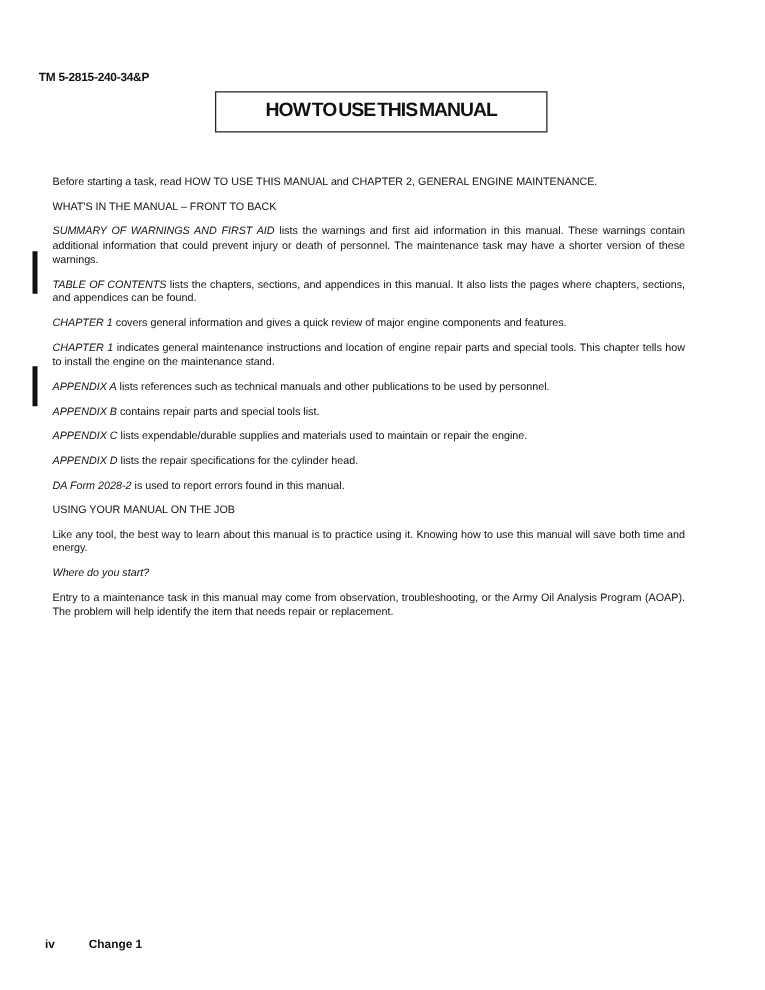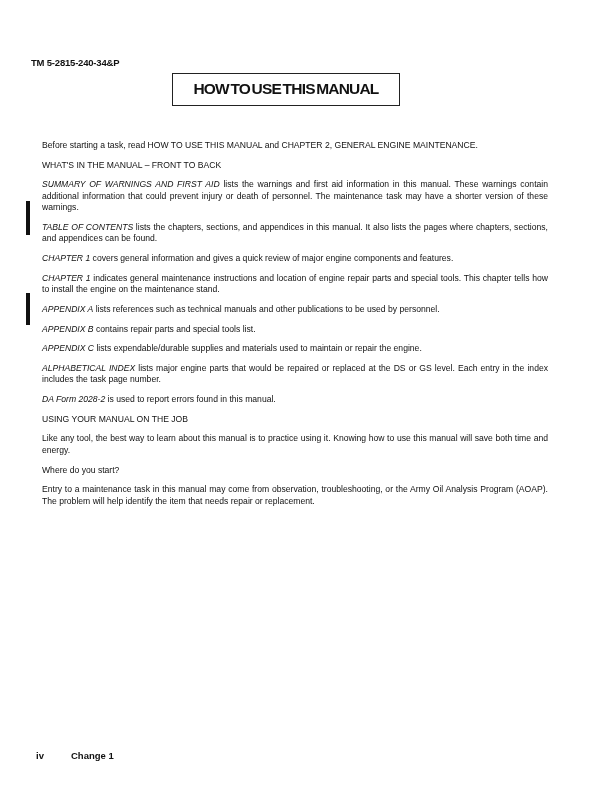--- a/index.html
+++ b/index.html
@@ -1,27 +1,27 @@
 <!DOCTYPE html>
 <html><head>
 <meta charset="utf-8">
 <style>
   html, body { margin: 0; padding: 0; background: #ffffff; }
   body { width: 612px; height: 792px; position: relative; overflow: hidden;
          font-family: "Liberation Sans", sans-serif; color: #111; }
   .hdr { position: absolute; left: 31px; top: 33px; font-size: 9.5px; font-weight: bold; letter-spacing: -0.2px; margin-top: 24px; }
-  .page-title-wrap { position: absolute; left: 172px; top: 73px; width: 228px; height: 33px;
+  .page-title-wrap { position: absolute; left: 172px; top: 73px; width: 266px; height: 33px;
                      border: 1.5px solid #222; box-sizing: border-box; }
   .page-title-wrap span { display:block; text-align:center; line-height: 30px; font-size: 15.5px; font-weight:bold;
                           letter-spacing: -0.8px; word-spacing: -2px; }
   .content { position: absolute; left: 42px; top: 140px; width: 506px; font-size: 8.6px; line-height: 11.4px; }
   .p { margin: 0 0 8.3px 0; text-align: justify; }
   .h { margin: 0 0 8.3px 0; font-weight: normal; font-size: 8.6px; }
   .lead { font-style: italic; }
-  .q { }
+  .q { font-style: italic; }
   .bar { position: absolute; left: 26px; width: 4px; background: #111; }
   .footer-page { position: absolute; left: 36px; top: 750px; font-size: 9.5px; font-weight: bold; }
   .footer-change { position: absolute; left: 71px; top: 750px; font-size: 9.5px; font-weight: bold; }
 </style>
 </head>
 <body>
 
 <div class="hdr">TM  5-2815-240-34&amp;P</div>
 
 <div class="page-title-wrap">
@@ -35,21 +35,21 @@
   <p class="p">Before starting a task, read HOW TO USE THIS MANUAL and CHAPTER 2, GENERAL ENGINE MAINTENANCE.</p>
   <p class="h">WHAT'S IN THE MANUAL – FRONT TO BACK</p>
 
   <p class="p"><span class="lead">SUMMARY OF WARNINGS AND FIRST AID</span><span> lists the warnings and first aid information in this manual. These warnings contain additional information that could prevent injury or death of personnel. The maintenance task may have a shorter version of these warnings.</span></p>
   <p class="p"><span class="lead">TABLE OF CONTENTS</span><span> lists the chapters, sections, and appendices in this manual.  It also lists the pages where chapters, sections, and appendices can be found.</span></p>
   <p class="p"><span class="lead">CHAPTER 1</span><span> covers general information and gives a quick review of major engine components and features.</span></p>
   <p class="p"><span class="lead">CHAPTER 1</span><span> indicates general maintenance instructions and location of engine repair parts and special tools. This chapter tells how to install the engine on the maintenance stand.</span></p>
   <p class="p"><span class="lead">APPENDIX A</span><span> lists references such as technical manuals and other publications to be used by personnel.</span></p>
   <p class="p"><span class="lead">APPENDIX B</span><span> contains repair parts and special tools list.</span></p>
   <p class="p"><span class="lead">APPENDIX C</span><span> lists expendable/durable supplies and materials used to maintain or repair the engine.</span></p>
-  <p class="p"><span class="lead">ALPHABETICAL INDEX</span><span> lists major engine parts that would be repaired or replaced at the DS or GS level. Each entry in the index includes the task page number.</span></p>
+  <p class="p"><span class="lead">APPENDIX D</span><span> lists the repair specifications for the cylinder head.</span></p>
   <p class="p"><span class="lead">DA Form 2028-2</span><span> is used to report errors found in this manual.</span></p>
 
   <p class="h">USING YOUR MANUAL ON THE JOB</p>
   <p class="p">Like any tool, the best way to learn about this manual is to practice using it. Knowing how to use this manual will save both time and energy.</p>
   <p class="p q">Where do you start?</p>
   <p class="p">Entry to a maintenance task in this manual may come from observation, troubleshooting, or the Army Oil Analysis Program (AOAP). The problem will help identify the item that needs repair or replacement.</p>
 </div>
 
 <div class="footer-page">iv</div>
 <div class="footer-change">Change 1</div>

